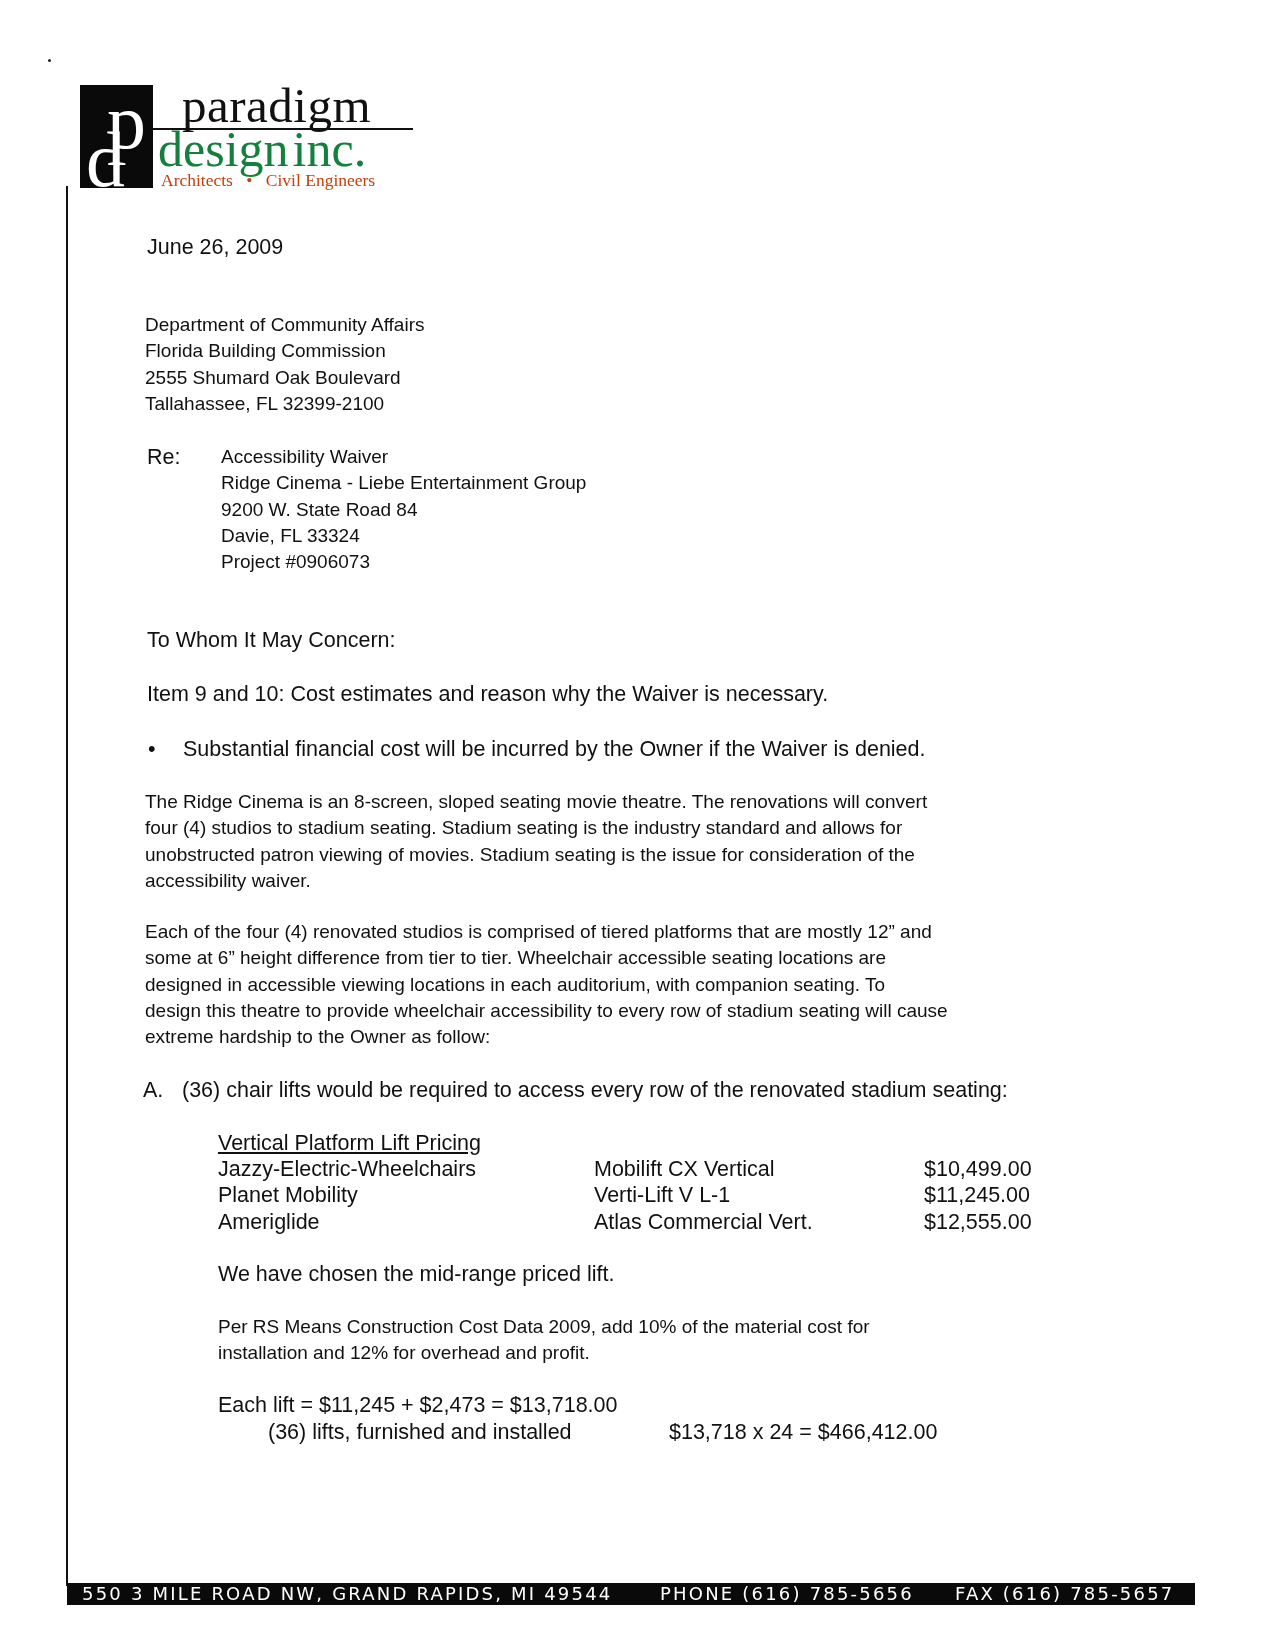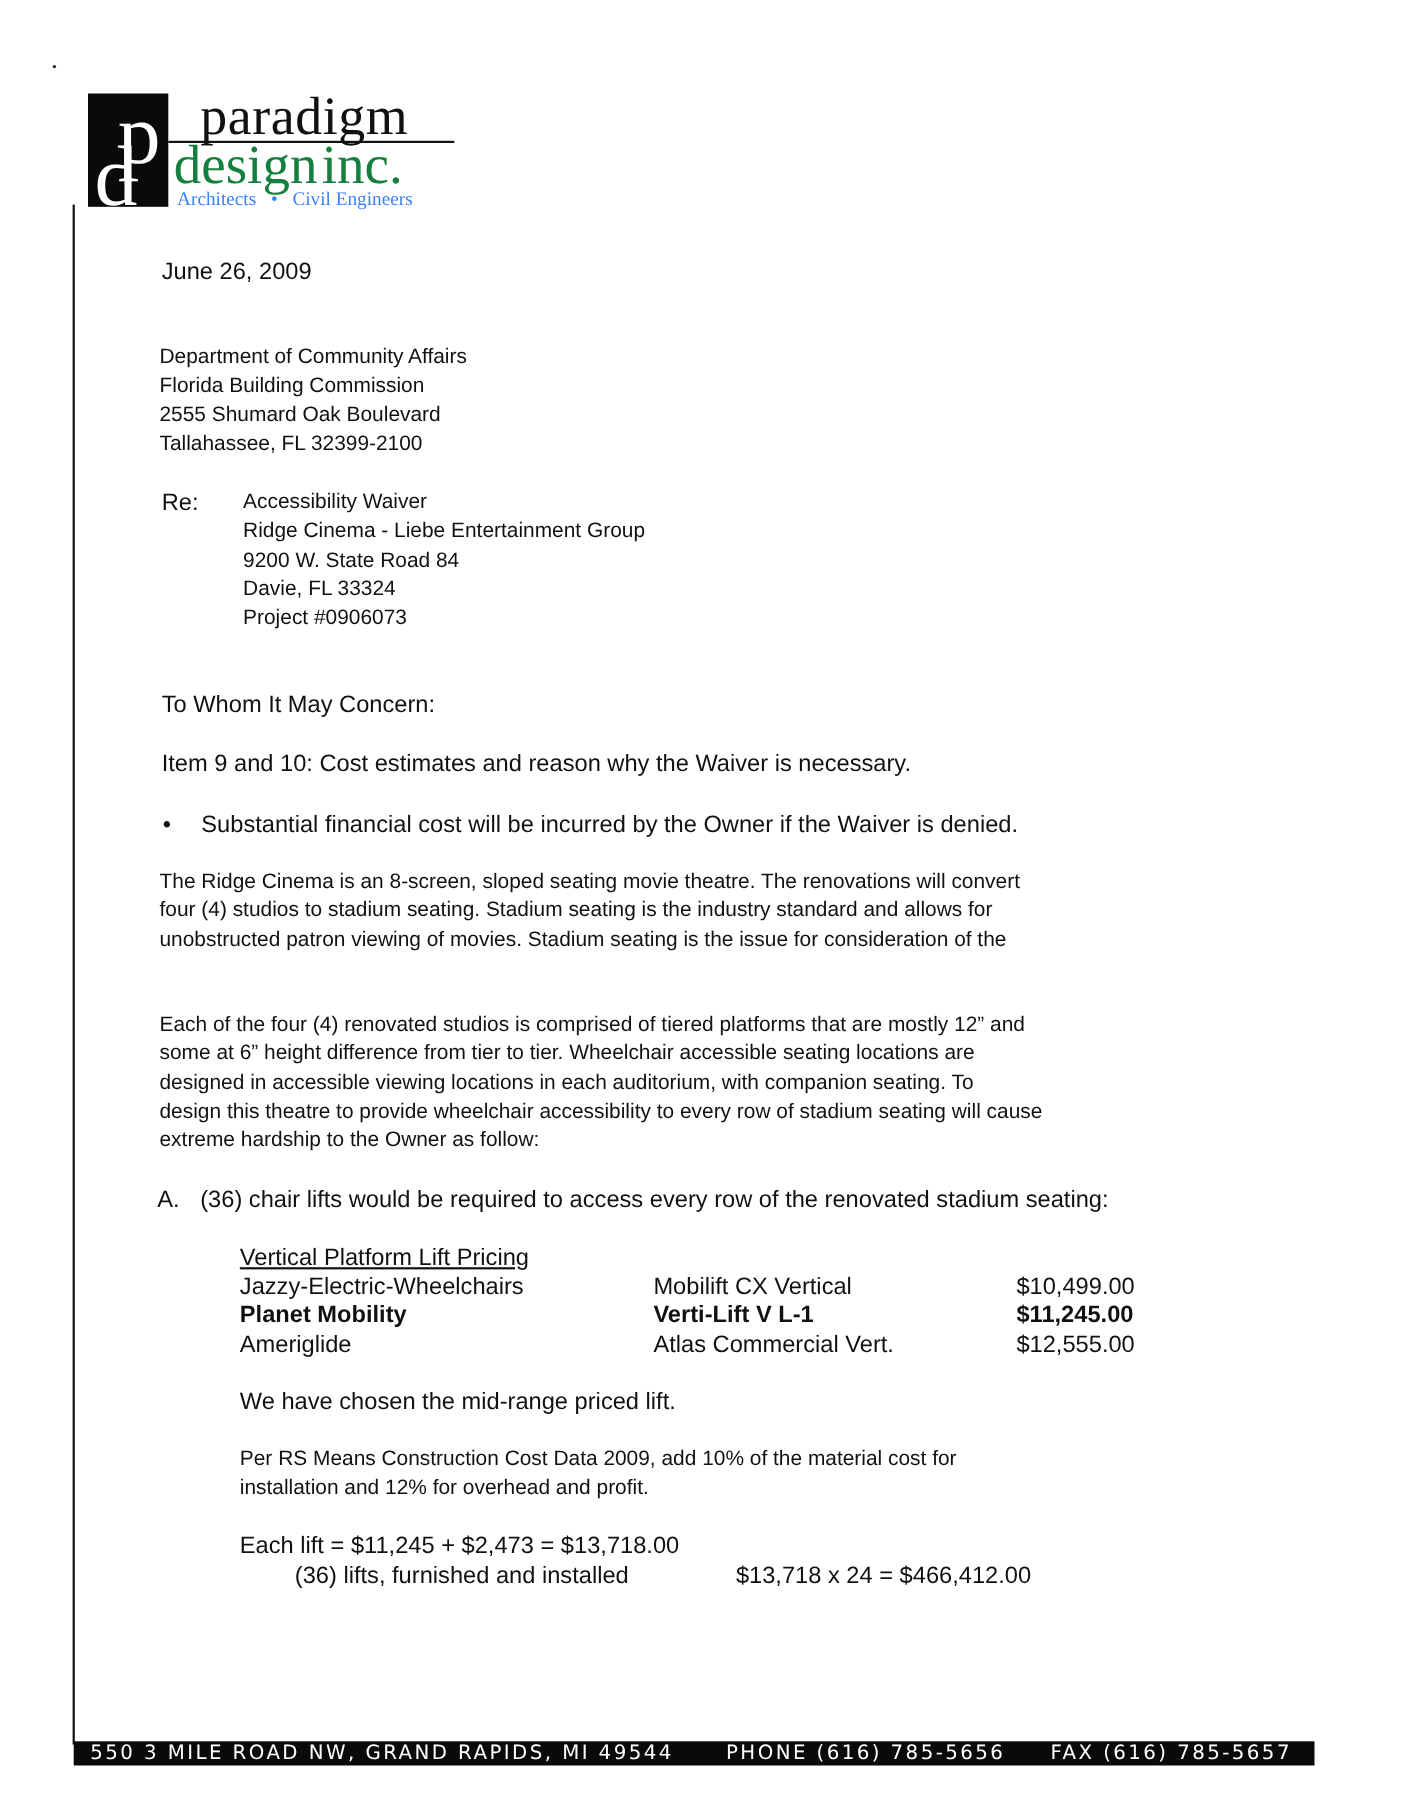--- a/index.html
+++ b/index.html
@@ -28,32 +28,32 @@
     .logo-paradigm {
       position: absolute; left: 182px; top: 78px; font-family: "Liberation Serif", serif;
       font-size: 49px; line-height: 56px; color: #111; letter-spacing: 0.5px;
     }
     .logo-design {
       position: absolute; left: 158px; top: 122px; font-family: Liberation Serif, serif;
       font-size: 50px; line-height: 54px; color: #15803d;
     }
     .logo-tag {
       position: absolute; left: 161px; top: 170px; font-family: "Liberation Serif", serif;
-      font-size: 17.5px; line-height: 20px; color: #3b82f6;
+      font-size: 17.5px; line-height: 20px; color: #c2410c;
     }
 
     
     .left-rule { position: absolute; left: 66px; top: 186px; width: 2px; height: 1400px; background: #111; }
 
     
     .para { position: absolute; left: 145px; width: 980px; font-size: 19px; line-height: 26.3px; }
     .para p { margin: 0; }
 
     .underline { text-decoration: underline; }
-    .bold { font-weight: bold; }
+    .bold { font-weight: normal; }
 
     
     .footer-bar {
       position: absolute; left: 67px; top: 1583px; width: 1128px; height: 22px; background: #0a0a0a;
       color: #ffffff; font-family: "DejaVu Sans", sans-serif; font-size: 18px; line-height: 22px;
       letter-spacing: 2.2px; white-space: nowrap; overflow: hidden;
     }
     .footer-bar span { position: absolute; top: 0; }
   </style>
 </head>
@@ -102,20 +102,21 @@
 
 <div class="abs txt" style="left:147px;top:681px;">Item 9 and 10: Cost estimates and reason why the Waiver is necessary.</div>
 
 <div class="abs txt" style="left:148px;top:736px;">•</div>
 <div class="abs txt" style="left:183px;top:736px;">Substantial financial cost will be incurred by the Owner if the Waiver is denied.</div>
 
 <div class="para" style="top:789px;">
   <p>The Ridge Cinema is an 8-screen, sloped seating movie theatre.  The renovations will convert</p>
   <p>four (4) studios to stadium seating.  Stadium seating is the industry standard and allows for</p>
   <p>unobstructed patron viewing of movies.  Stadium seating is the issue for consideration of the</p>
+  <p>accessibility waiver.</p>
 </div>
 
 <div class="para" style="top:919px;">
   <p>Each of the four (4) renovated studios is comprised of tiered platforms that are mostly 12” and</p>
   <p>some at 6” height difference from tier to tier.  Wheelchair accessible seating locations are</p>
   <p>designed in accessible viewing locations in each auditorium, with companion seating.  To</p>
   <p>design this theatre to provide wheelchair accessibility to every row of stadium seating will cause</p>
   <p>extreme hardship to the Owner as follow:</p>
 </div>
 

